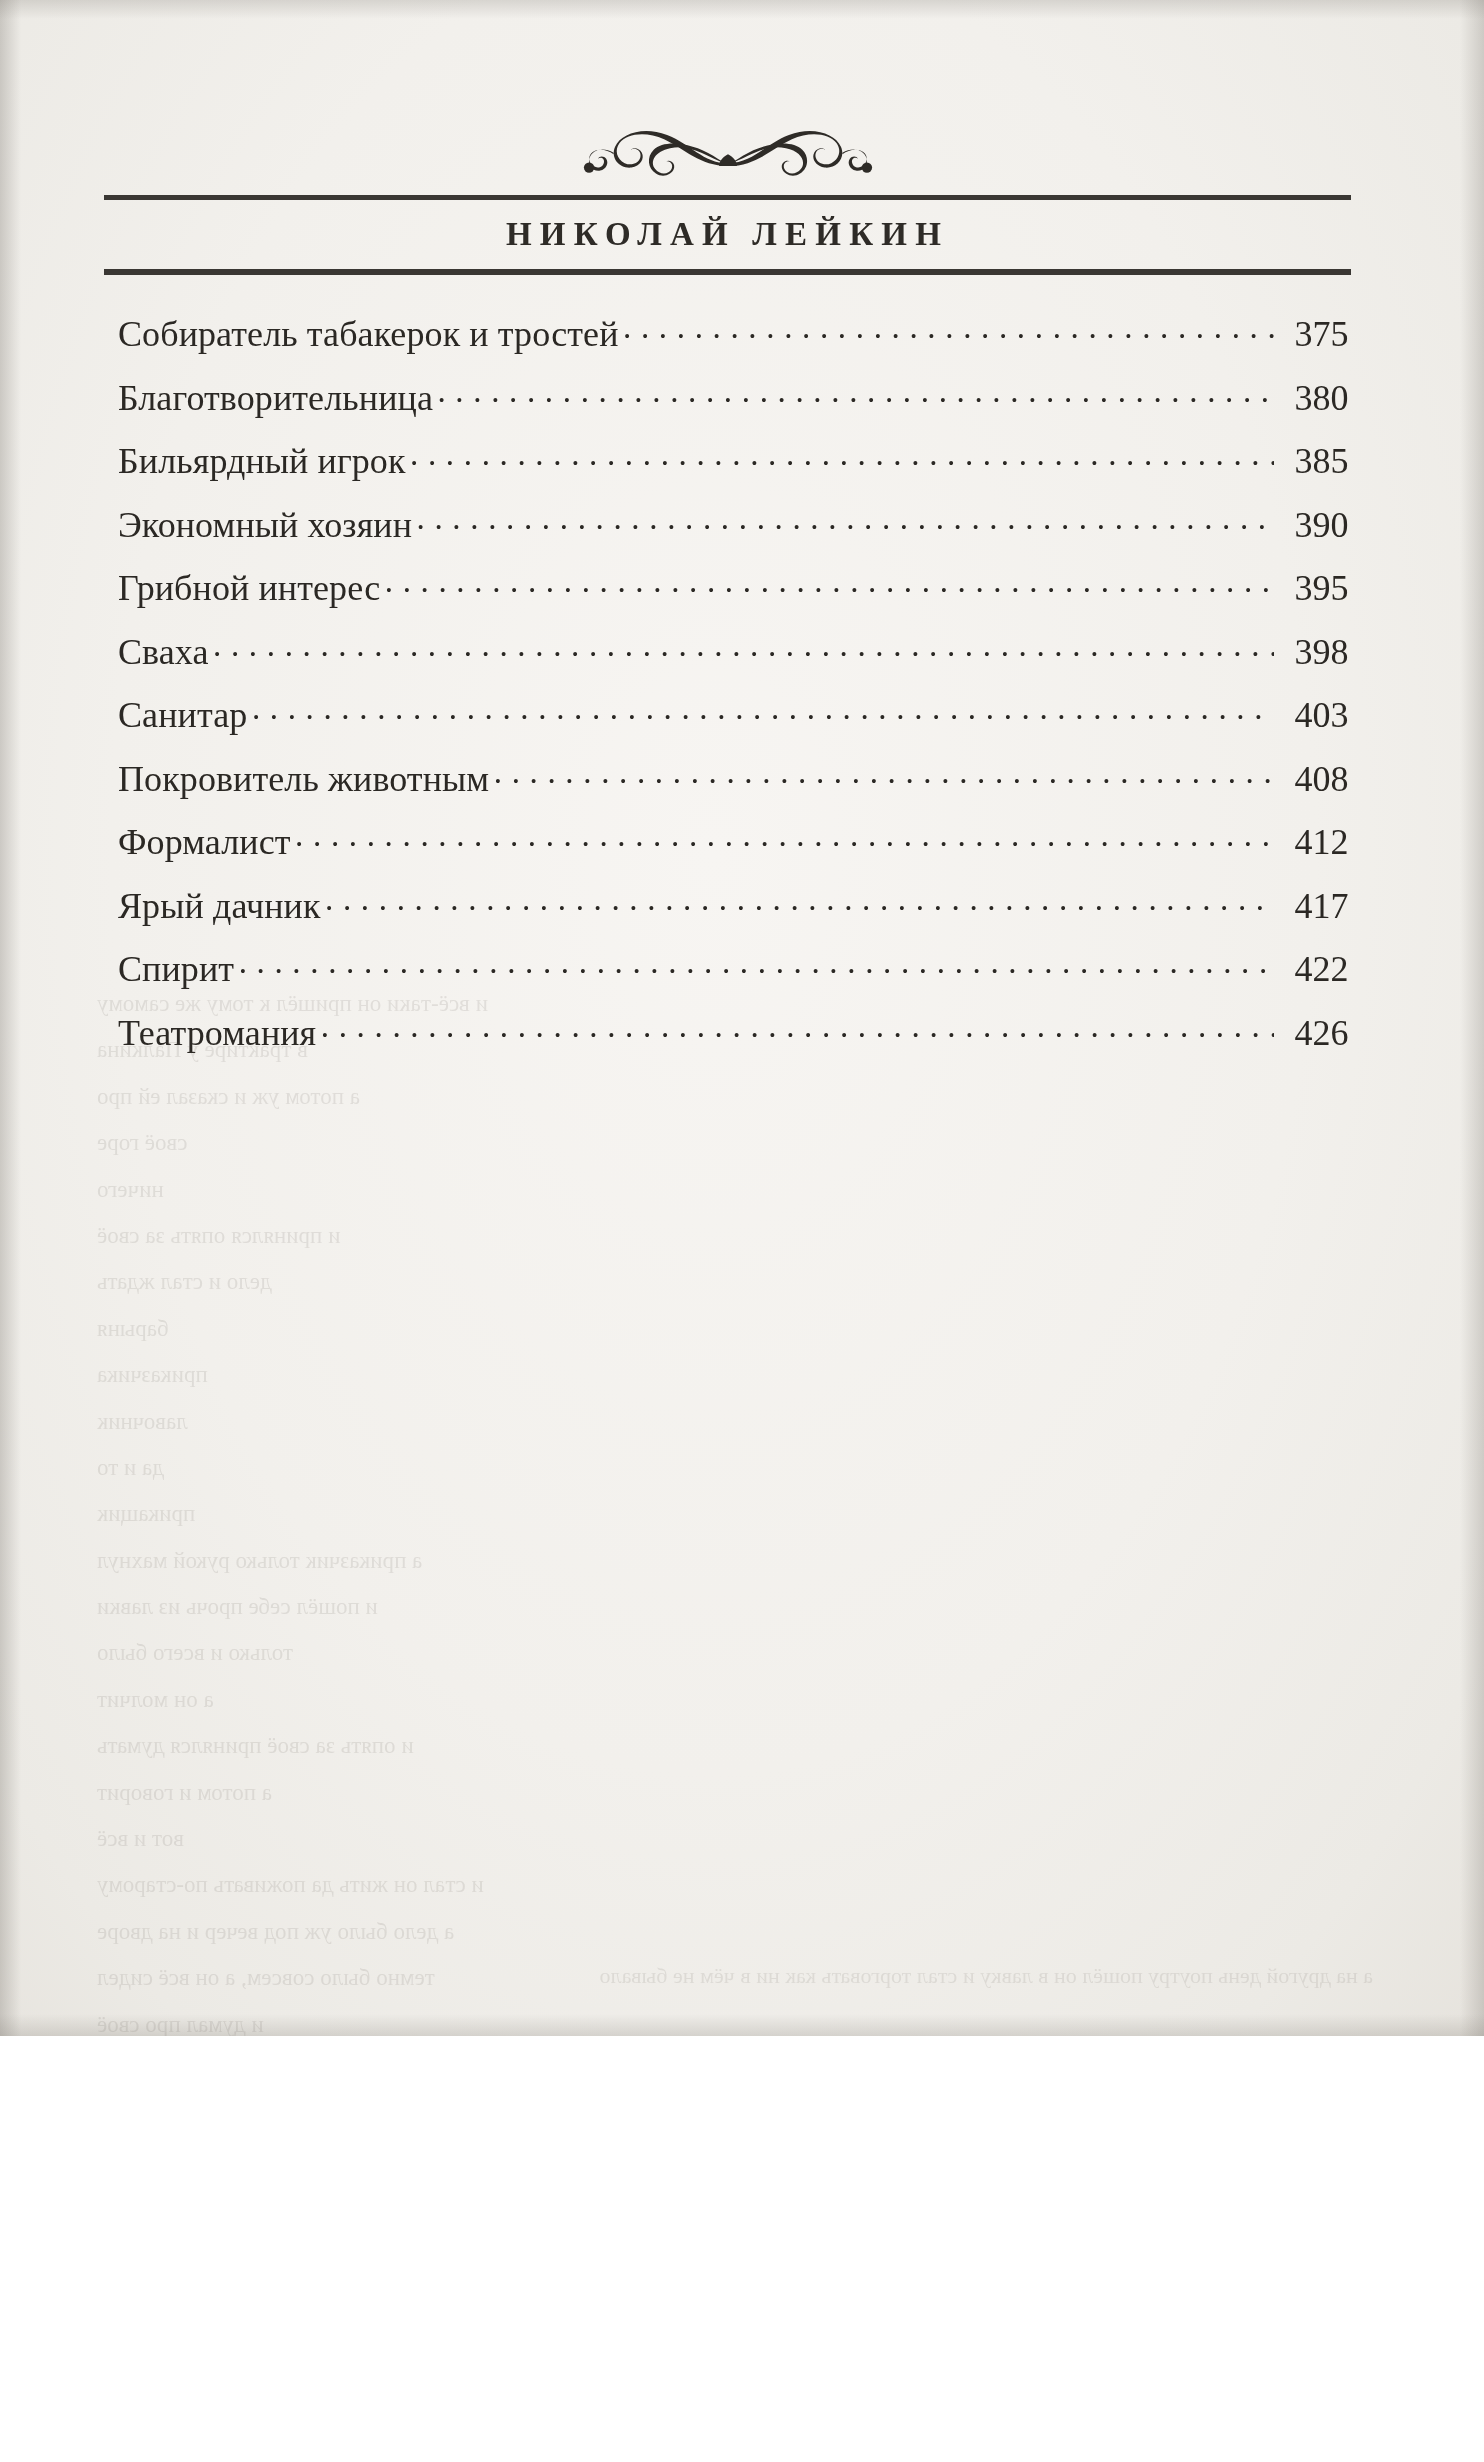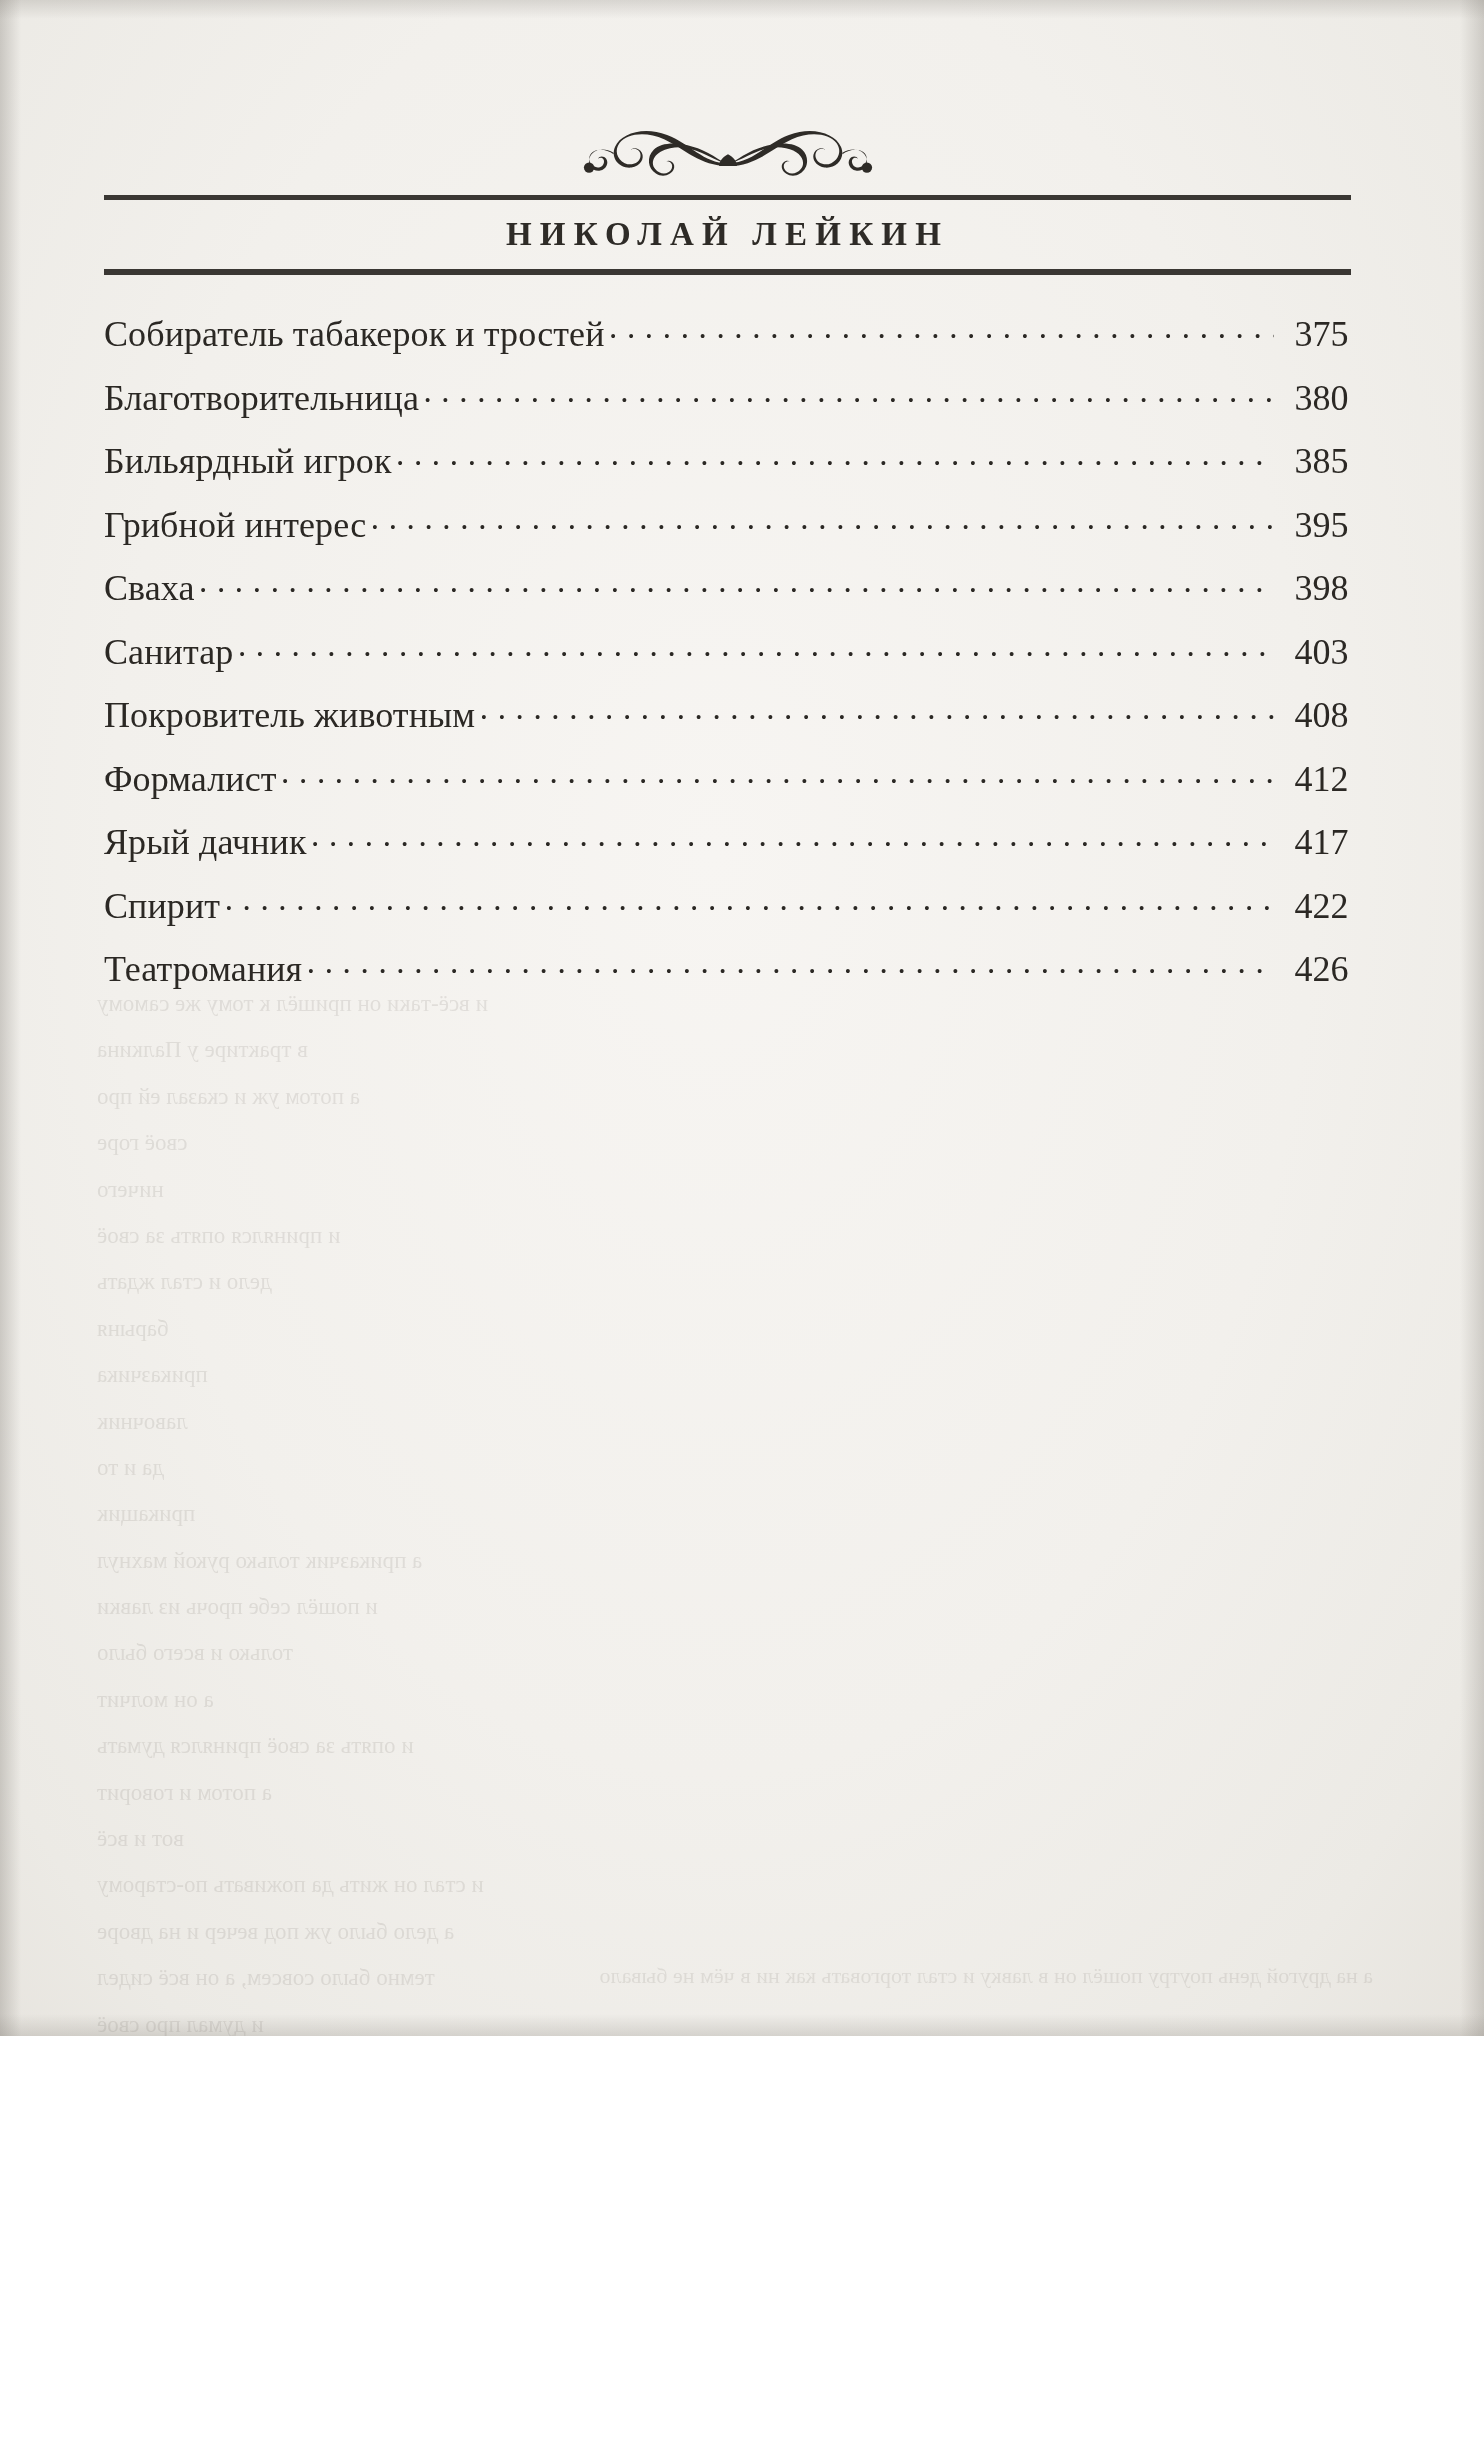--- a/index.html
+++ b/index.html
@@ -85,20 +85,21 @@
     width: 1262px;
   }
   .toc-row {
     display: flex;
     align-items: baseline;
     font-size: 36px;
     color: #2b2824;
     line-height: 1.0;
     margin-bottom: 21.5px;
     white-space: nowrap;
+    margin-left: 14px;
   }
   .toc-title {
     flex: 0 0 auto;
     letter-spacing: 0.1px;
   }
   .toc-dots {
     flex: 1 1 auto;
     overflow: hidden;
     margin: 0 3px 0 4.5px;
     position: relative;
@@ -216,20 +217,25 @@
       <span class="toc-dots"></span>
       <span class="toc-page">380</span>
     </div>
 
     <div class="toc-row">
       <span class="toc-title">Бильярдный игрок</span>
       <span class="toc-dots"></span>
       <span class="toc-page">385</span>
     </div>
 
+    <div class="toc-row">
+      <span class="toc-title">Экономный хозяин</span>
+      <span class="toc-dots"></span>
+      <span class="toc-page">390</span>
+    </div>
 
     <div class="toc-row">
       <span class="toc-title">Грибной интерес</span>
       <span class="toc-dots"></span>
       <span class="toc-page">395</span>
     </div>
 
     <div class="toc-row">
       <span class="toc-title">Сваха</span>
       <span class="toc-dots"></span>

